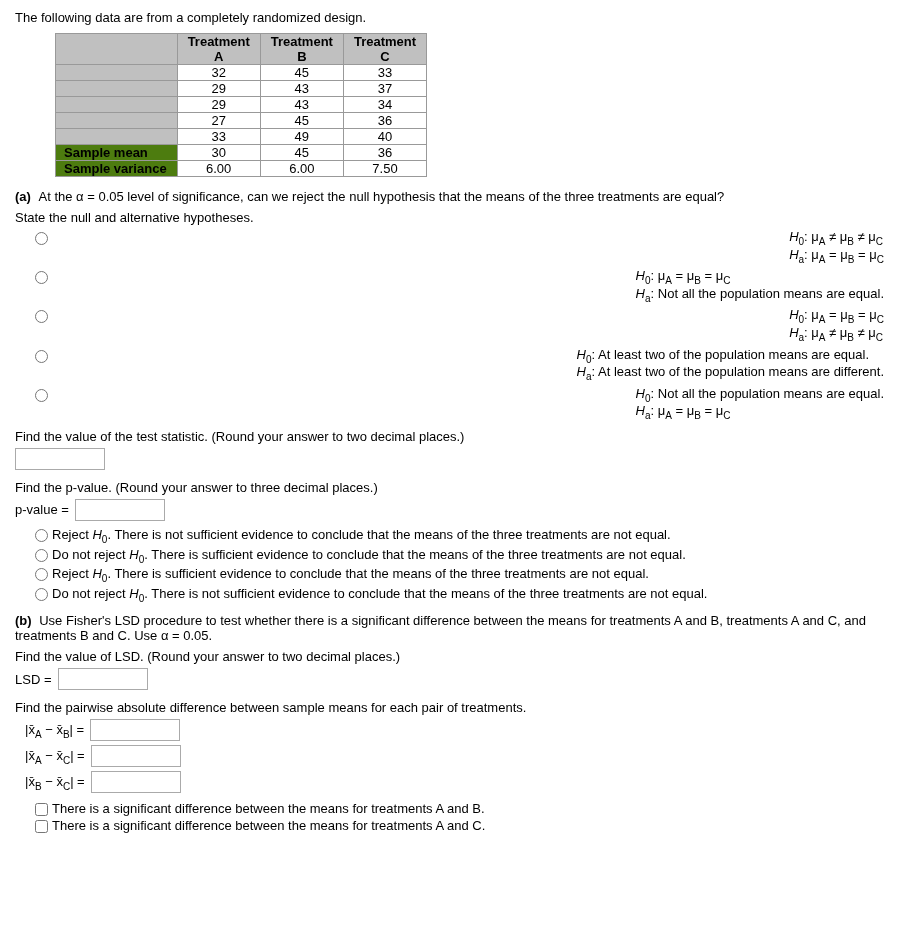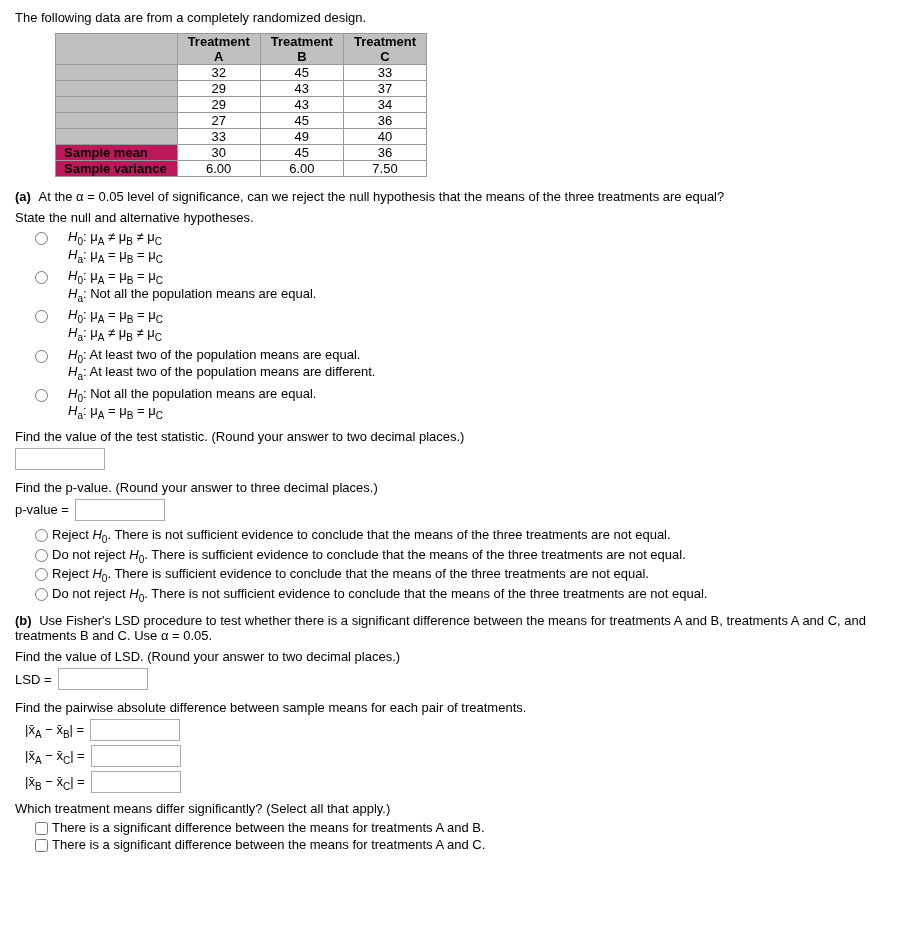--- a/index.html
+++ b/index.html
@@ -20,31 +20,31 @@
     table th, table td {
       border: 1px solid #999;
       padding: 0 10px;
       text-align: center;
     }
     table th {
       background-color: #c0c0c0;
       font-weight: bold;
     }
     table td.row-label {
-      background-color: #be185d;
+      background-color: #4d7c0f;
       font-weight: bold;
       text-align: left;
       padding-left: 8px;
     }
     table td.empty-label {
       background-color: #c0c0c0;
       border: 1px solid #999;
     }
     .section { margin-bottom: 10px; }
-    .radio-group { margin-bottom: 2px; display: flex; align-items: flex-start; gap: 20px; }
+    .radio-group { margin-bottom: 2px; display: flex; align-items: flex-start; gap: 4px; justify-content: space-between; }
     .radio-group input[type="radio"] { margin-top: 2px; flex-shrink: 0; }
     .hyp-lines { display: flex; flex-direction: column; }
     input[type="text"] {
       border: 1px solid #aaa;
       width: 90px;
       height: 22px;
       font-size: 13px;
       padding: 2px 4px;
     }
     .pvalue-row { display: flex; align-items: center; gap: 6px; margin-bottom: 6px; }
@@ -212,21 +212,20 @@
   </div>
   <div class="abs-diff-row">
     <span>|x̄<sub>A</sub> − x̄<sub>C</sub>| =</span>
     <input type="text" style="">
   </div>
   <div class="abs-diff-row" style="margin-bottom:8px;">
     <span>|x̄<sub>B</sub> − x̄<sub>C</sub>| =</span>
     <input type="text" style="">
   </div>
 
-  <p style="margin-bottom:4px;">Which treatment means differ significantly? (Select all that apply.)</p>
 
   <div class="checkbox-group">
     <input type="checkbox" style="margin-top: 2px;">
     <span>There is a significant difference between the means for treatments A and B.</span>
   </div>
   <div class="checkbox-group">
     <input type="checkbox" style="margin-top: 2px;">
     <span>There is a significant difference between the means for treatments A and C.</span>
   </div>
 

